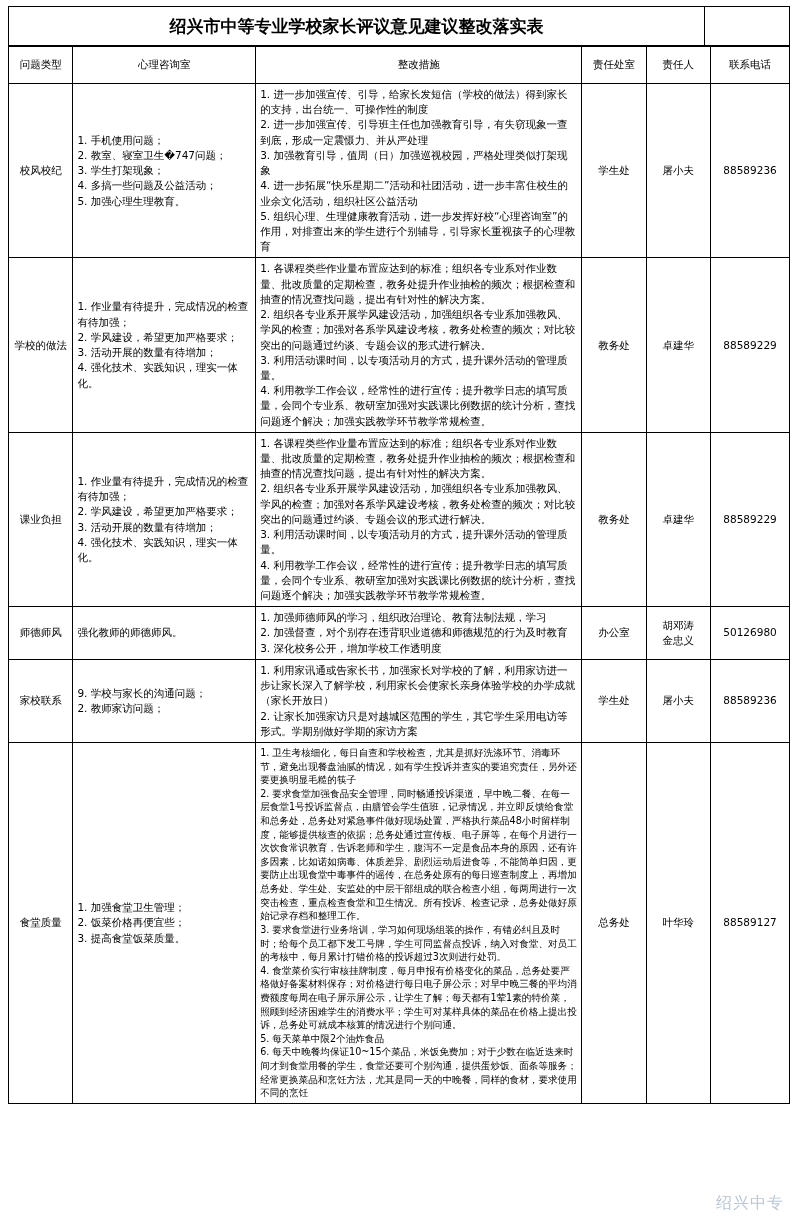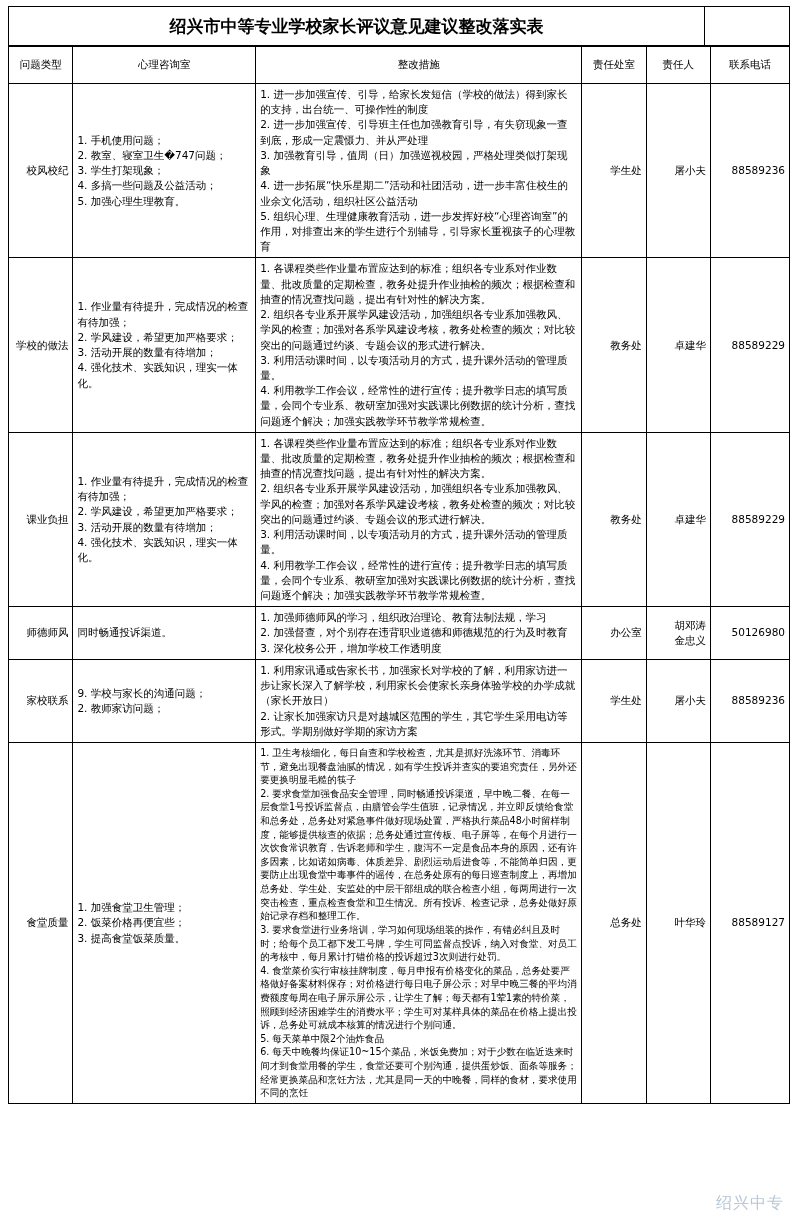--- a/index.html
+++ b/index.html
@@ -38,21 +38,21 @@
     height: 30px;
   }
   .col-type { width: 62px; }
   .col-op { width: 176px; }
   .col-measure { width: 314px; }
   .col-dept { width: 62px; }
   .col-person { width: 62px; }
   .col-phone { width: 76px; }
 
   td.c-type, td.c-dept, td.c-person, td.c-phone {
-    text-align: right;
+    text-align: center;
   }
   td.c-op, td.c-measure {
     text-align: left;
     vertical-align: middle;
   }
   .cellbox {
     white-space: pre-line;
   }
   .tiny {
     font-size: 9.6px;
@@ -164,21 +164,21 @@
 4. 利用教学工作会议，经常性的进行宣传；提升教学日志的填写质量，会同个专业系、教研室加强对实践课比例数据的统计分析，查找问题逐个解决；加强实践教学环节教学常规检查。</div>
           </td>
         <td class="c-dept">教务处</td>
         <td class="c-person">卓建华</td>
         <td class="c-phone">88589229</td>
       </tr>
 
       <tr>
         <td class="c-type">师德师风</td>
         <td class="c-op">
-            <div class="cellbox">同时畅通投诉渠道。</div>
+            <div class="cellbox">强化教师的师德师风。</div>
           </td>
         <td class="c-measure">
             <div class="cellbox">1. 加强师德师风的学习，组织政治理论、教育法制法规，学习
 2. 加强督查，对个别存在违背职业道德和师德规范的行为及时教育
 3. 深化校务公开，增加学校工作透明度</div>
           </td>
         <td class="c-dept">办公室</td>
         <td class="c-person">
             <div class="cellbox">胡邓涛
 金忠义</div>

